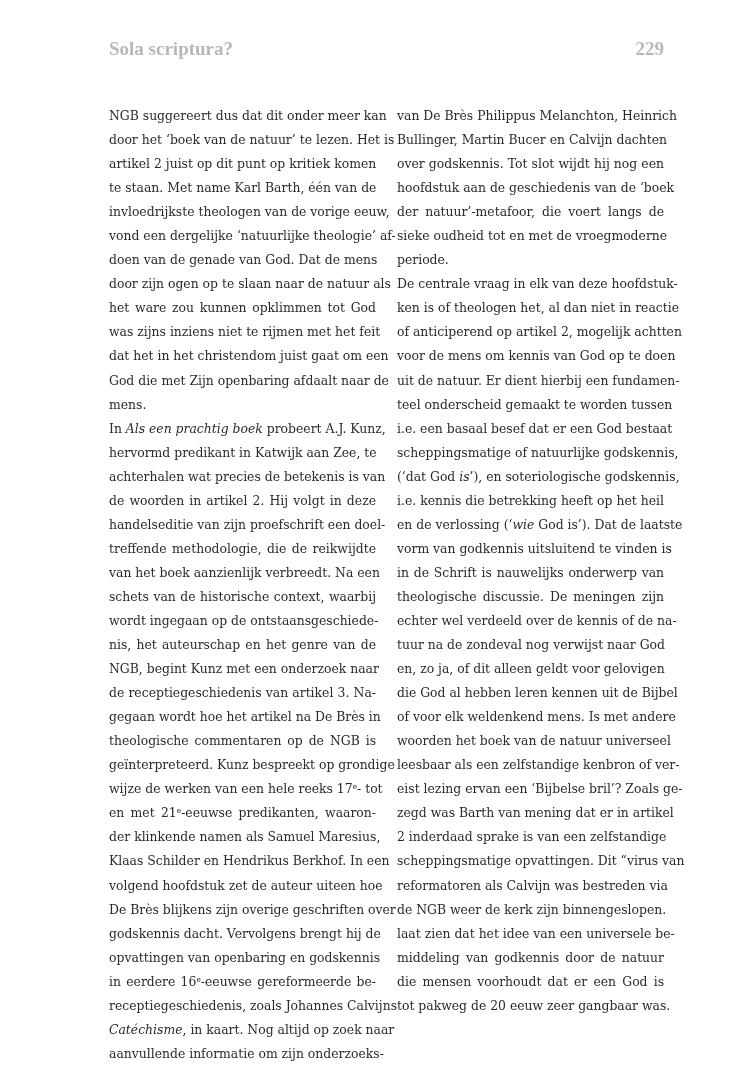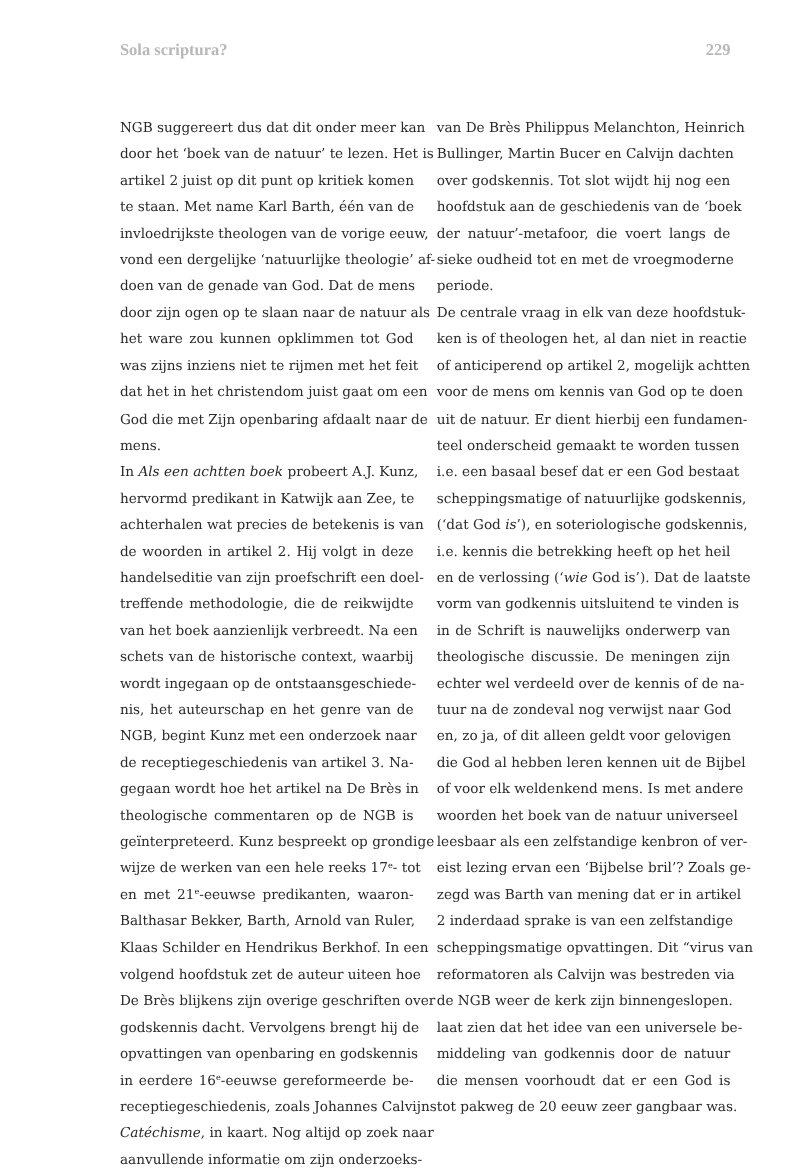--- a/index.html
+++ b/index.html
@@ -1,21 +1,21 @@
 <!DOCTYPE html>
 <html><head>
 <meta charset="utf-8">
 <style>
   html, body { margin: 0; padding: 0; background: #ffffff; }
   body { width: 738px; height: 1068px; position: relative; overflow: hidden; }
   .page { position: absolute; left: 0; top: 0; width: 738px; height: 1068px; background: #fff; }
   .running-head {
     position: absolute; top: 38px; left: 109px; width: 555px; height: 22px;
     font-family: "Liberation Serif", "DejaVu Serif", serif;
-    font-weight: bold; font-size: 15px; color: #b8b8b8;
+    font-weight: bold; font-size: 19px; color: #b8b8b8;
   }
   .running-head .title { position: absolute; left: 0; top: 0; }
   .running-head .pageno { position: absolute; right: 0; top: 0; }
   .col {
     position: absolute; top: 104px; width: 267px;
     font-family: "DejaVu Serif", "Liberation Serif", serif;
     font-size: 12.4px; line-height: 24.05px; color: #2a2a2a;
   }
   .col.left { left: 109px; }
   .col.right { left: 397px; }
@@ -39,38 +39,38 @@
       <span class="line">te staan. Met name Karl Barth, één van de</span>
       <span class="line">invloedrijkste theologen van de vorige eeuw,</span>
       <span class="line">vond een dergelijke ‘natuurlijke theologie’ af-</span>
       <span class="line">doen van de genade van God. Dat de mens</span>
       <span class="line">door zijn ogen op te slaan naar de natuur als</span>
       <span class="line">het ware zou kunnen opklimmen tot God</span>
       <span class="line">was zijns inziens niet te rijmen met het feit</span>
       <span class="line">dat het in het christendom juist gaat om een</span>
       <span class="line">God die met Zijn openbaring afdaalt naar de</span>
       <span class="line last">mens.</span>
-      <span class="line">In <i>Als een achtten boek</i> probeert A.J. Kunz,</span>
+      <span class="line">In <i>Als een prachtig boek</i> probeert A.J. Kunz,</span>
       <span class="line">hervormd predikant in Katwijk aan Zee, te</span>
       <span class="line">achterhalen wat precies de betekenis is van</span>
       <span class="line">de woorden in artikel 2. Hij volgt in deze</span>
       <span class="line">handelseditie van zijn proefschrift een doel-</span>
       <span class="line">treffende methodologie, die de reikwijdte</span>
       <span class="line">van het boek aanzienlijk verbreedt. Na een</span>
       <span class="line">schets van de historische context, waarbij</span>
       <span class="line">wordt ingegaan op de ontstaansgeschiede-</span>
       <span class="line">nis, het auteurschap en het genre van de</span>
       <span class="line">NGB, begint Kunz met een onderzoek naar</span>
       <span class="line">de receptiegeschiedenis van artikel 3. Na-</span>
       <span class="line">gegaan wordt hoe het artikel na De Brès in</span>
       <span class="line">theologische commentaren op de NGB is</span>
       <span class="line">geïnterpreteerd. Kunz bespreekt op grondige</span>
       <span class="line">wijze de werken van een hele reeks 17<sup>e</sup>- tot</span>
       <span class="line">en met 21<sup>e</sup>-eeuwse predikanten, waaron-</span>
-      <span class="line">Balthasar Bekker, Barth, Arnold van Ruler,</span>
+      <span class="line">der klinkende namen als Samuel Maresius,</span>
       <span class="line">Klaas Schilder en Hendrikus Berkhof. In een</span>
       <span class="line">volgend hoofdstuk zet de auteur uiteen hoe</span>
       <span class="line">De Brès blijkens zijn overige geschriften over</span>
       <span class="line">godskennis dacht. Vervolgens brengt hij de</span>
       <span class="line">opvattingen van openbaring en godskennis</span>
       <span class="line">in eerdere 16<sup>e</sup>-eeuwse gereformeerde be-</span>
       <span class="line">receptiegeschiedenis, zoals Johannes Calvijns</span>
       <span class="line"><i>Catéchisme</i>, in kaart. Nog altijd op zoek naar</span>
       <span class="line">aanvullende informatie om zijn onderzoeks-</span>
     </div>

